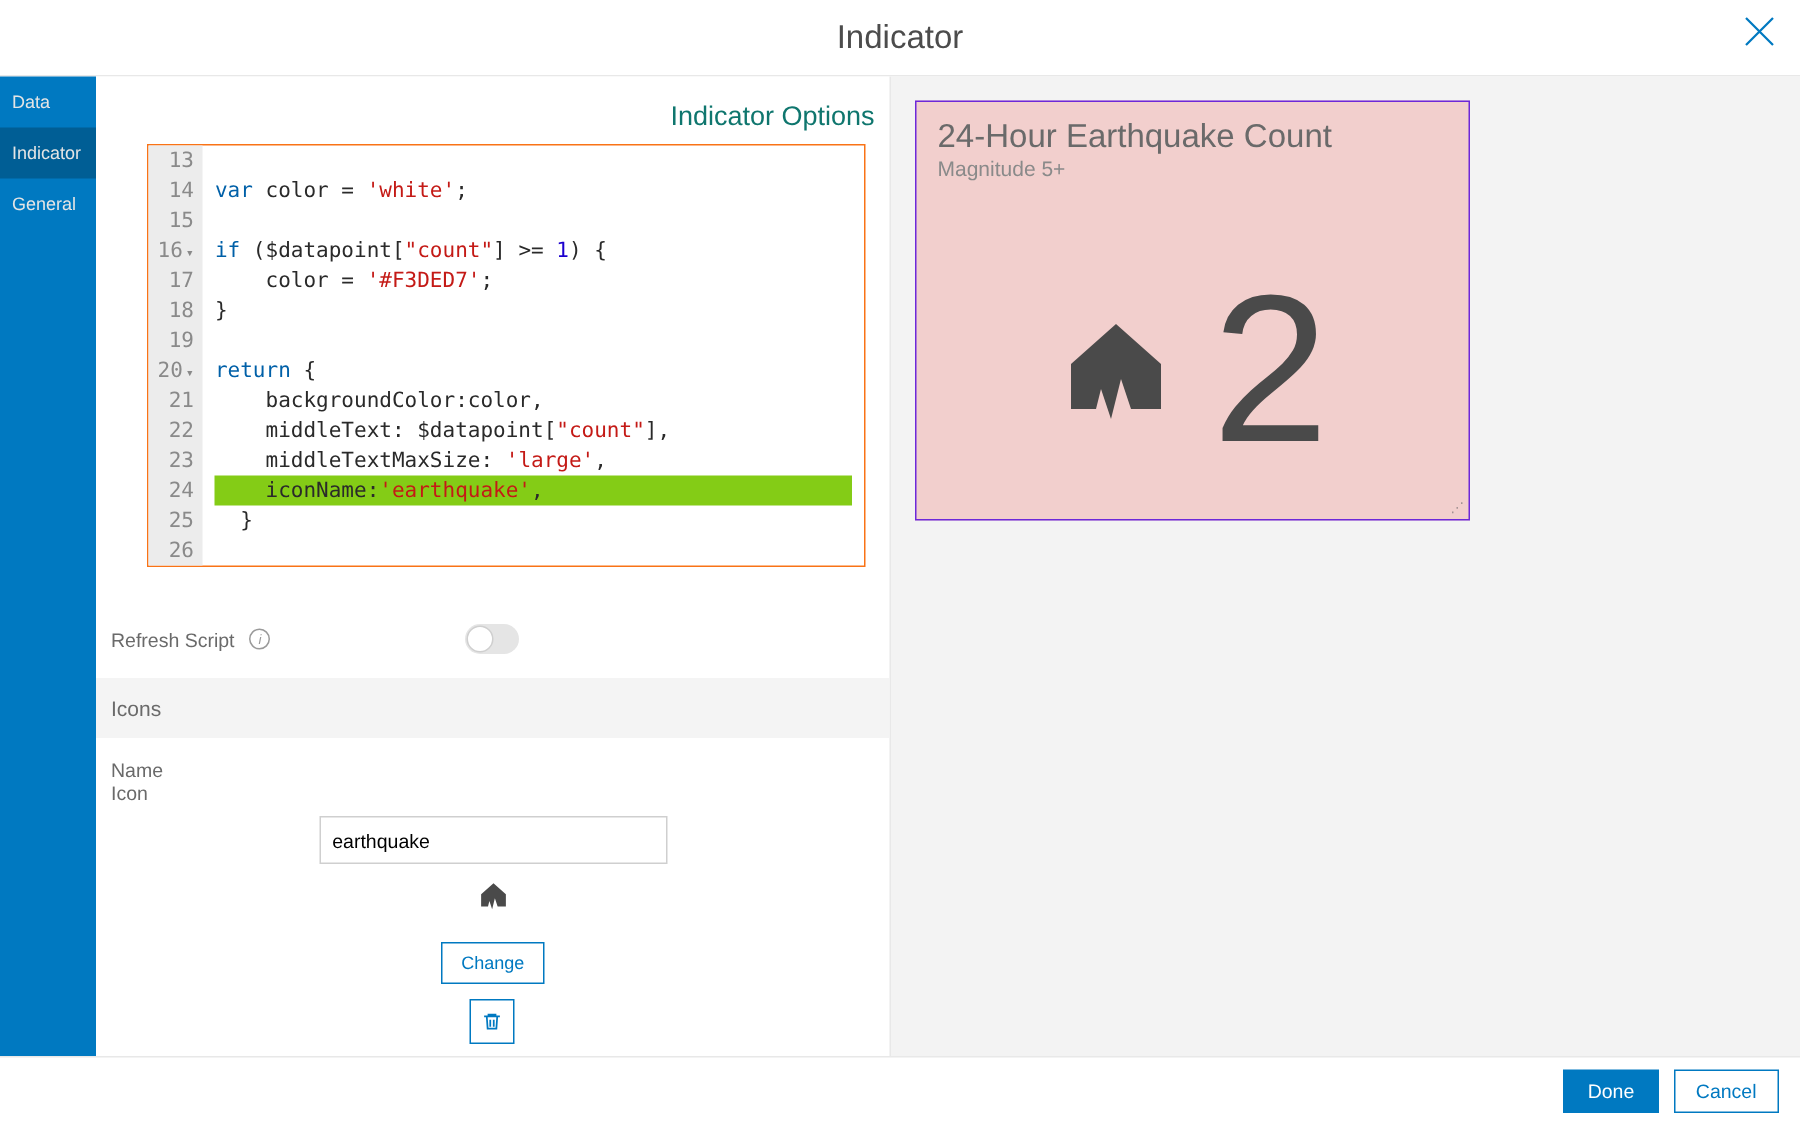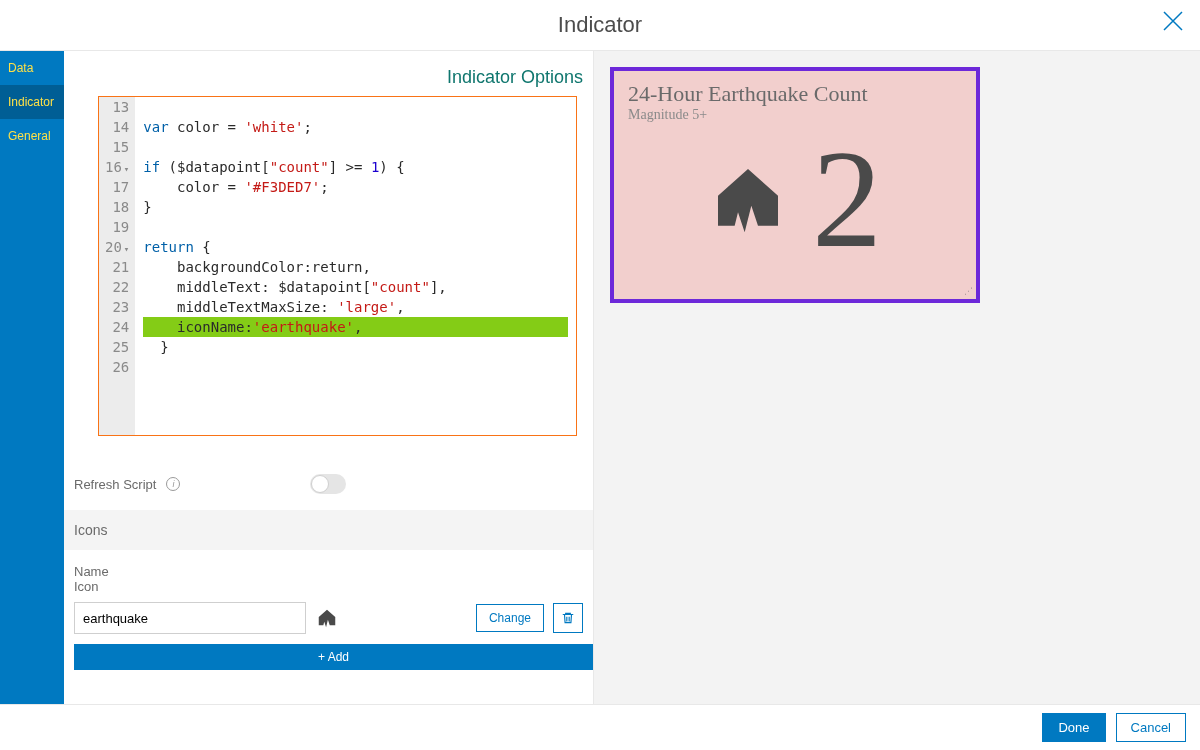--- a/index.html
+++ b/index.html
@@ -1,21 +1,21 @@
 <!DOCTYPE html>
 <html><head>
 <meta charset="utf-8">
 <style>
   * { box-sizing: border-box; }
   html, body { margin:0; padding:0; width:1200px; height:750px; font-family:-apple-system,BlinkMacSystemFont,"Segoe UI","Helvetica Neue",Arial,sans-serif; background:#f7f7f7; color:#4c4c4c; }
   .frame { width:1200px; height:750px; position:relative; background:#fff; }
   .topbar { position:absolute; left:0; top:0; right:0; height:50px; display:flex; align-items:center; justify-content:center; font-size:22px; font-weight:300; color:#4c4c4c; }
   .close { position:absolute; right:14px; top:8px; cursor:pointer; }
   .body { position:absolute; left:0; top:50px; right:0; bottom:46px; display:flex; border-top:1px solid #e8e8e8; }
-  .side { width:64px; background:#0079c1; color:#fde047; display:flex; flex-direction:column; }
+  .side { width:64px; background:#0079c1; color:#e5e5e5; display:flex; flex-direction:column; }
   .side .tab { padding:10px 8px; font-size:12px; cursor:pointer; }
   .side .tab.active { background:#005e95; }
   .left { width:530px; background:#fff; border-right:1px solid #e8e8e8; display:flex; flex-direction:column; overflow:hidden; }
   .right { flex:1; background:#f3f3f3; padding:16px; }
   .section-title { font-size:18px; font-weight:400; color:#0f766e; padding:16px 10px 8px 10px;text-align:right; }
   .editor-wrap { margin:0 16px 0 34px; height:340px; border:1px solid #f97316; background:#fff; }
   .editor { display:flex; font-family:ui-monospace,Menlo,Consolas,monospace; font-size:14px; line-height:20px; height:100%; }
   .gutter { background:#ececec; color:#8a8a8a; text-align:right; padding:0 6px; user-select:none; }
   .gutter .ln { height:20px; display:block; }
   .gutter .ln.fold::after { content:"▾"; font-size:9px; margin-left:2px; color:#8a8a8a; }
@@ -30,29 +30,29 @@
   .row-refresh { display:flex; align-items:center; gap:10px; padding:38px 10px 16px 10px; font-size:13px; color:#6a6a6a; }
   .info-icon { width:14px; height:14px; border:1px solid #9a9a9a; border-radius:50%; display:inline-flex; align-items:center; justify-content:center; font-size:9px; font-style:italic; color:#9a9a9a; }
   .toggle { margin-left:120px; width:36px; height:20px; border-radius:10px; background:#e5e5e5; position:relative; cursor:pointer; }
   .toggle .knob { width:18px; height:18px; border-radius:50%; background:#fff; border:1px solid #cfcfcf; position:absolute; top:1px; left:1px; }
 
   .icons-header { background:#f4f4f4; padding:12px 10px; font-size:14px; color:#6a6a6a; }
   .cols { display:flex; padding:14px 10px 8px 10px; font-size:13px; color:#6a6a6a;flex-direction:column; }
   .cols .c1 { width:240px; }
   .cols .c2 { flex:1; }
 
-  .icon-row { display:flex; align-items:center; padding:0 10px 10px 10px; gap:10px; }
+  .icon-row { display:flex; align-items:center; padding:0 10px 10px 10px; gap:10px;flex-direction:column; }
   .icon-row input { width:232px; height:32px; padding:4px 8px; font-size:13px; border:1px solid #cfcfcf; }
   .icon-swatch { width:22px; height:22px; }
   .spacer { flex:1; }
   .change-btn { background:#fff; border:1px solid #0079c1; color:#0079c1; font-size:12px; padding:6px 12px; cursor:pointer; }
   .trash-btn { background:#fff; border:1px solid #0079c1; color:#0079c1; width:30px; height:30px; display:flex; align-items:center; justify-content:center; cursor:pointer; margin-left:-1px; }
   .add-btn { margin:0 0 10px 10px; background:#0079c1; color:#fff; border:none; font-size:12px; padding:6px 12px; cursor:pointer; }
 
-  .preview { width:370px; height:236px; background:#f2cfcd; border:4px solid #6d28d9; padding:10px 14px; position:relative;font-family:Liberation Serif, serif; }
+  .preview { width:370px; height:280px; background:#f2cfcd; border:1px solid #6d28d9; padding:10px 14px; position:relative; }
   .preview .title { font-size:22px; font-weight:400; color:#6a6a6a; }
   .preview .sub { font-size:14px; color:#8a8a8a; }
   .preview .big { position:absolute; left:0; right:0; bottom:30px; display:flex; align-items:center; justify-content:center; gap:24px; }
   .preview .num { font-size:140px; font-weight:300; color:#4a4a4a; line-height:1; }
   .preview .icon { width:80px; height:80px; }
   .resize-notch { position:absolute; right:3px; bottom:3px; font-size:9px; color:#a09090; }
 
   .footer { position:absolute; left:0; right:0; bottom:0; height:46px; display:flex; align-items:center; justify-content:flex-end; gap:10px; padding:0 14px; border-top:1px solid #e8e8e8; background:#fff;}
   .btn-primary { background:#0079c1; color:#fff; border:none; padding:7px 16px; font-size:13px; cursor:pointer; }
   .btn-secondary { background:#fff; color:#0079c1; border:1px solid #0079c1; padding:6px 14px; font-size:13px; cursor:pointer; }
@@ -100,21 +100,21 @@
             </div>
           <div class="code" id="code">
               <div class="cl"><span></span></div>
               <div class="cl"><span class="tok-kw">var</span><span class="tok-punc"> color = </span><span class="tok-str">'white'</span><span class="tok-punc">;</span></div>
               <div class="cl"><span></span></div>
               <div class="cl"><span class="tok-kw">if</span><span class="tok-punc"> ($datapoint[</span><span class="tok-str">"count"</span><span class="tok-punc">] &gt;= </span><span class="tok-num">1</span><span class="tok-punc">) {</span></div>
               <div class="cl"><span class="tok-punc">    color = </span><span class="tok-str">'#F3DED7'</span><span class="tok-punc">;</span></div>
               <div class="cl"><span class="tok-punc">}</span></div>
               <div class="cl"><span></span></div>
               <div class="cl"><span class="tok-kw">return</span><span class="tok-punc"> {</span></div>
-              <div class="cl"><span class="tok-punc">    backgroundColor:return,</span></div>
+              <div class="cl"><span class="tok-punc">    backgroundColor:color,</span></div>
               <div class="cl"><span class="tok-punc">    middleText: $datapoint[</span><span class="tok-str">"count"</span><span class="tok-punc">],</span></div>
               <div class="cl"><span class="tok-punc">    middleTextMaxSize: </span><span class="tok-str">'large'</span><span class="tok-punc">,</span></div>
               <div class="cl hl"><span class="tok-punc">    iconName:</span><span class="tok-str">'earthquake'</span><span class="tok-punc">,</span></div>
               <div class="cl"><span class="tok-punc">  }</span></div>
             </div>
         </div>
       </div>
 
       <div class="row-refresh">
         <span>Refresh Script</span>

